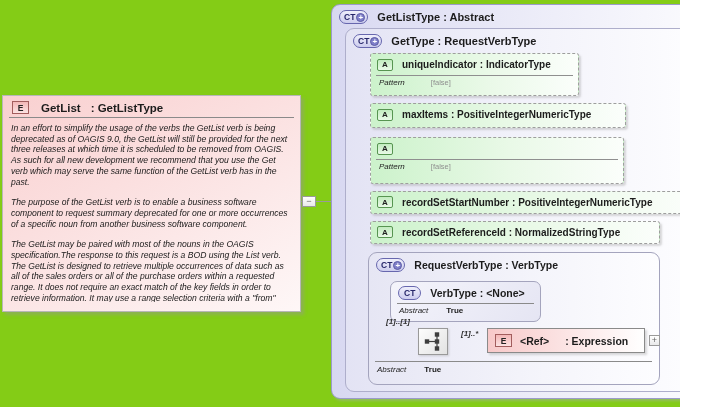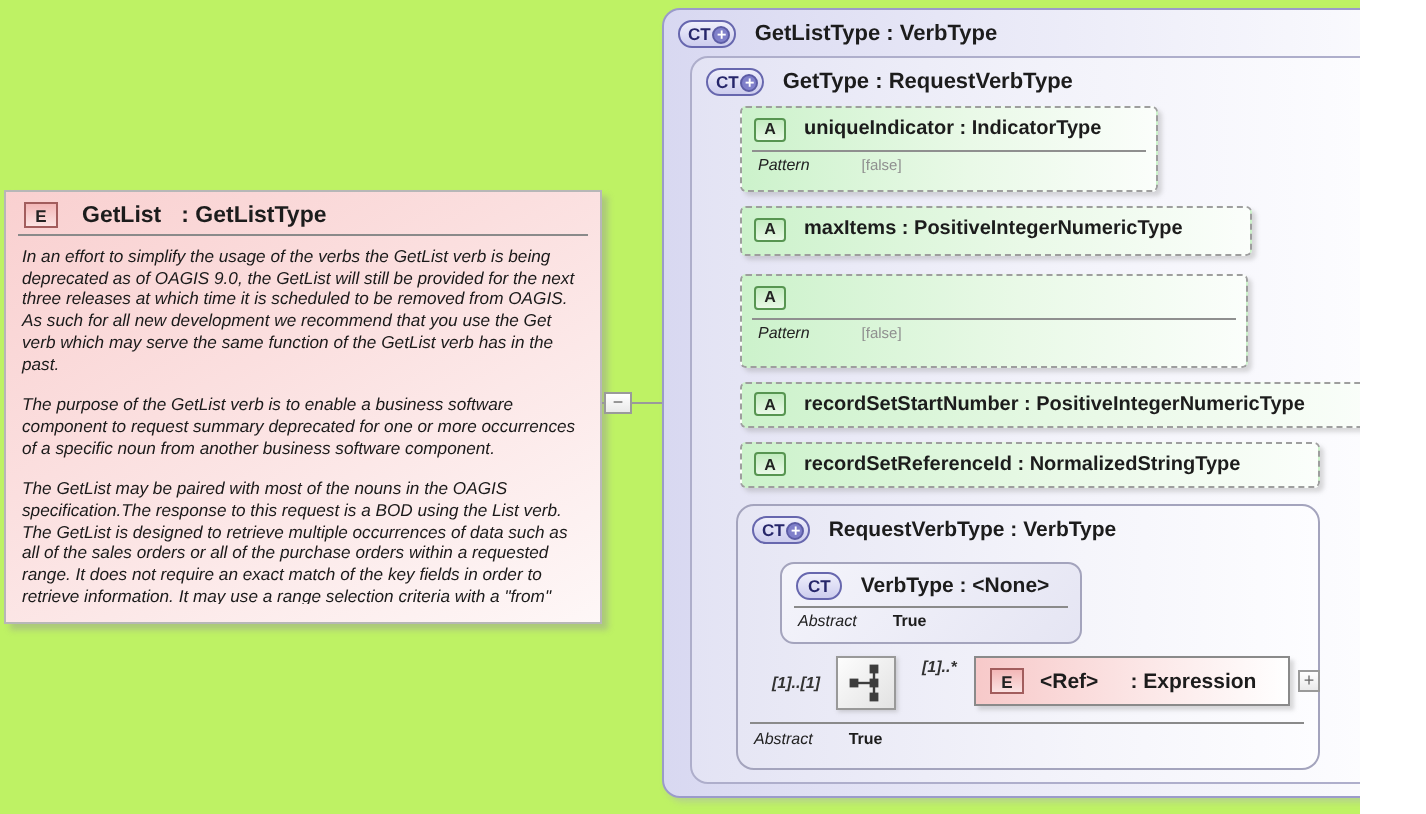--- a/index.html
+++ b/index.html
@@ -1,19 +1,19 @@
 <!DOCTYPE html>
 <html><head>
 <meta charset="utf-8">
 <style>
   * { box-sizing: border-box; margin: 0; padding: 0; }
   html,body { background:#fff; }
   .canvas {
     position: relative; width: 680px; height: 407px; overflow: hidden;
-    background: #bef264;
+    background: #84cc16;
     font-family: "Liberation Sans", sans-serif;
     color: #1c1c1c;
   }
   .hline, .vline { position:absolute; background:#9a9a9a; }
   .hline { height:1px; } .vline { width:1px; }
 
   
   .getlist-box {
     position:absolute; left:2px; top:95px; width:299px; height:217px;
     border:1px solid #b7b7b7;
@@ -148,21 +148,21 @@
   <div class="hline" style="left:385px; top:341px; width:33px;"></div>
   <div class="hline" style="left:448px; top:341px; width:39px;"></div>
   <div class="hline" style="left:645px; top:341px; width:5px;"></div>
 
   <div class="outer-box">
     <div class="box-header">
       <span class="ct-icon">
           <span>CT</span>
           <span class="ct-plus">+</span>
         </span>
-      <span class="ct-title">GetListType : VerbType</span>
+      <span class="ct-title">GetListType : Abstract</span>
     </div>
   </div>
 
   <div class="inner-box">
     <div class="box-header">
       <span class="ct-icon">
           <span>CT</span>
           <span class="ct-plus">+</span>
         </span>
       <span class="ct-title">GetType : RequestVerbType</span>
@@ -231,21 +231,21 @@
           <span>CT</span>
         </span>
       <span class="ct-title">VerbType : &lt;None&gt;</span>
     </div>
     <div class="abstract-row">
       <span class="abstract-label">Abstract</span>
       <span class="abstract-value">True</span>
     </div>
   </div>
 
-  <span class="card-label" style="left:386px; top:337px;">[1]..[1]</span>
+  <span class="card-label" style="left:386px; top:317px;">[1]..[1]</span>
   <div class="choice-box">
     <svg width="28" height="25" viewBox="0 0 28 25">
       <line x1="8" y1="12.5" x2="18" y2="12.5" stroke="#3d3d3d" stroke-width="1.2"></line>
       <line x1="18" y1="5.5" x2="18" y2="19.5" stroke="#3d3d3d" stroke-width="1.2"></line>
       <rect x="5.8" y="10.3" width="4.4" height="4.4" fill="#3d3d3d"></rect>
       <rect x="15.8" y="3.3" width="4.4" height="4.4" fill="#3d3d3d"></rect>
       <rect x="15.8" y="10.3" width="4.4" height="4.4" fill="#3d3d3d"></rect>
       <rect x="15.8" y="17.3" width="4.4" height="4.4" fill="#3d3d3d"></rect>
     </svg>
   </div>

